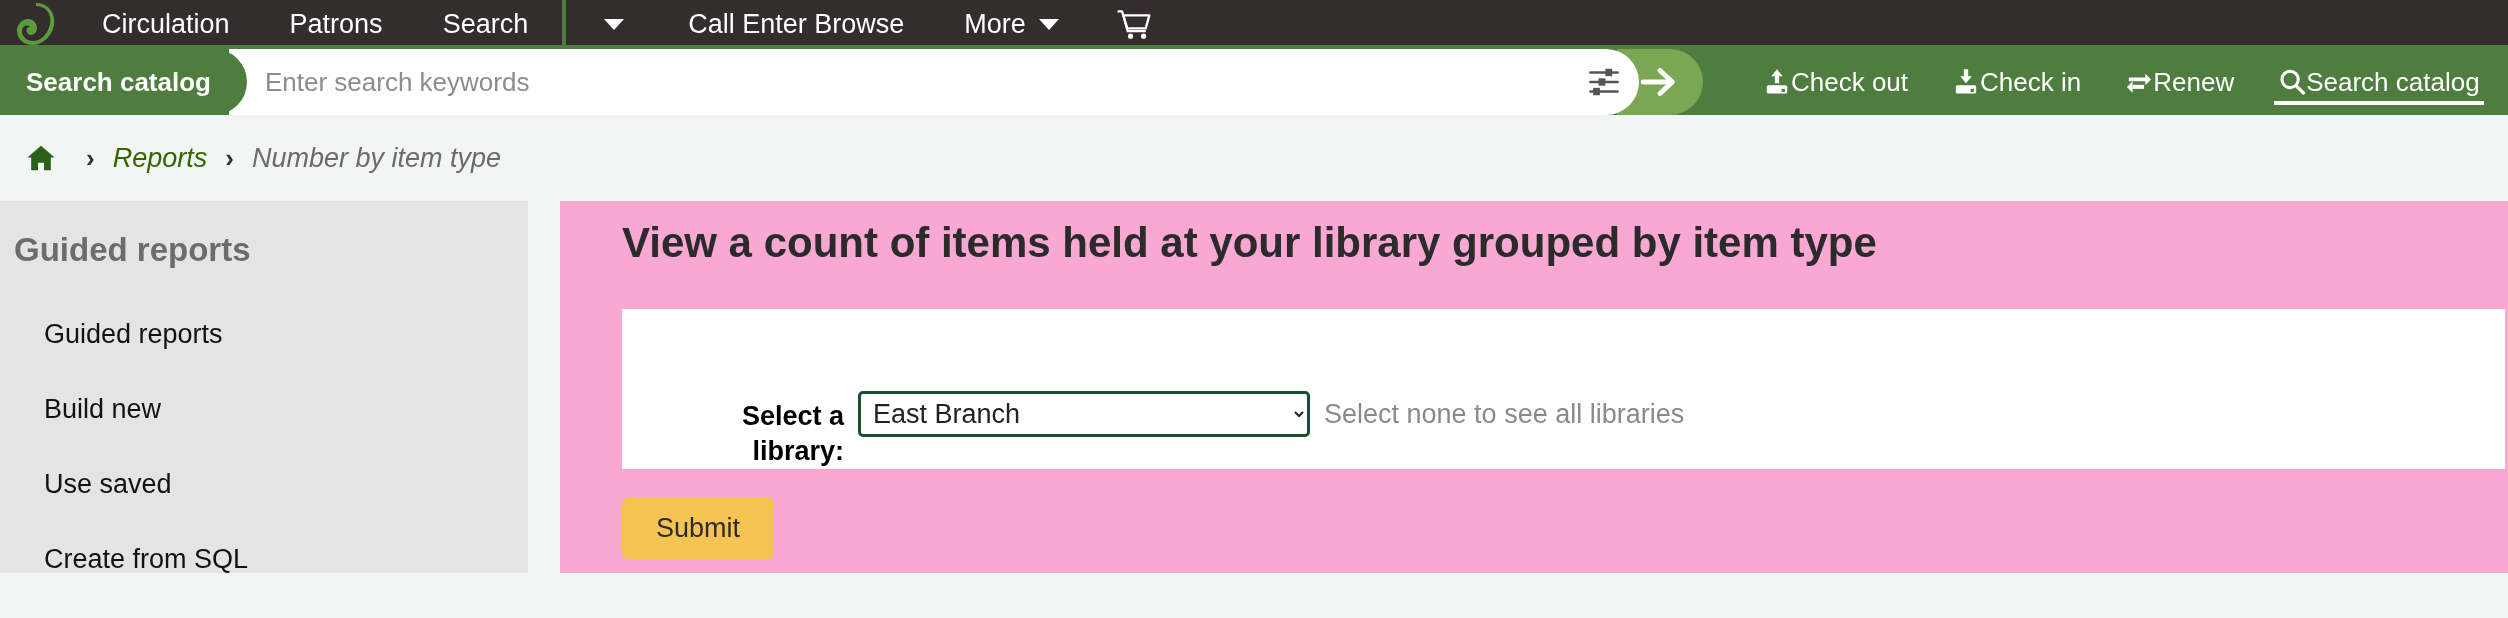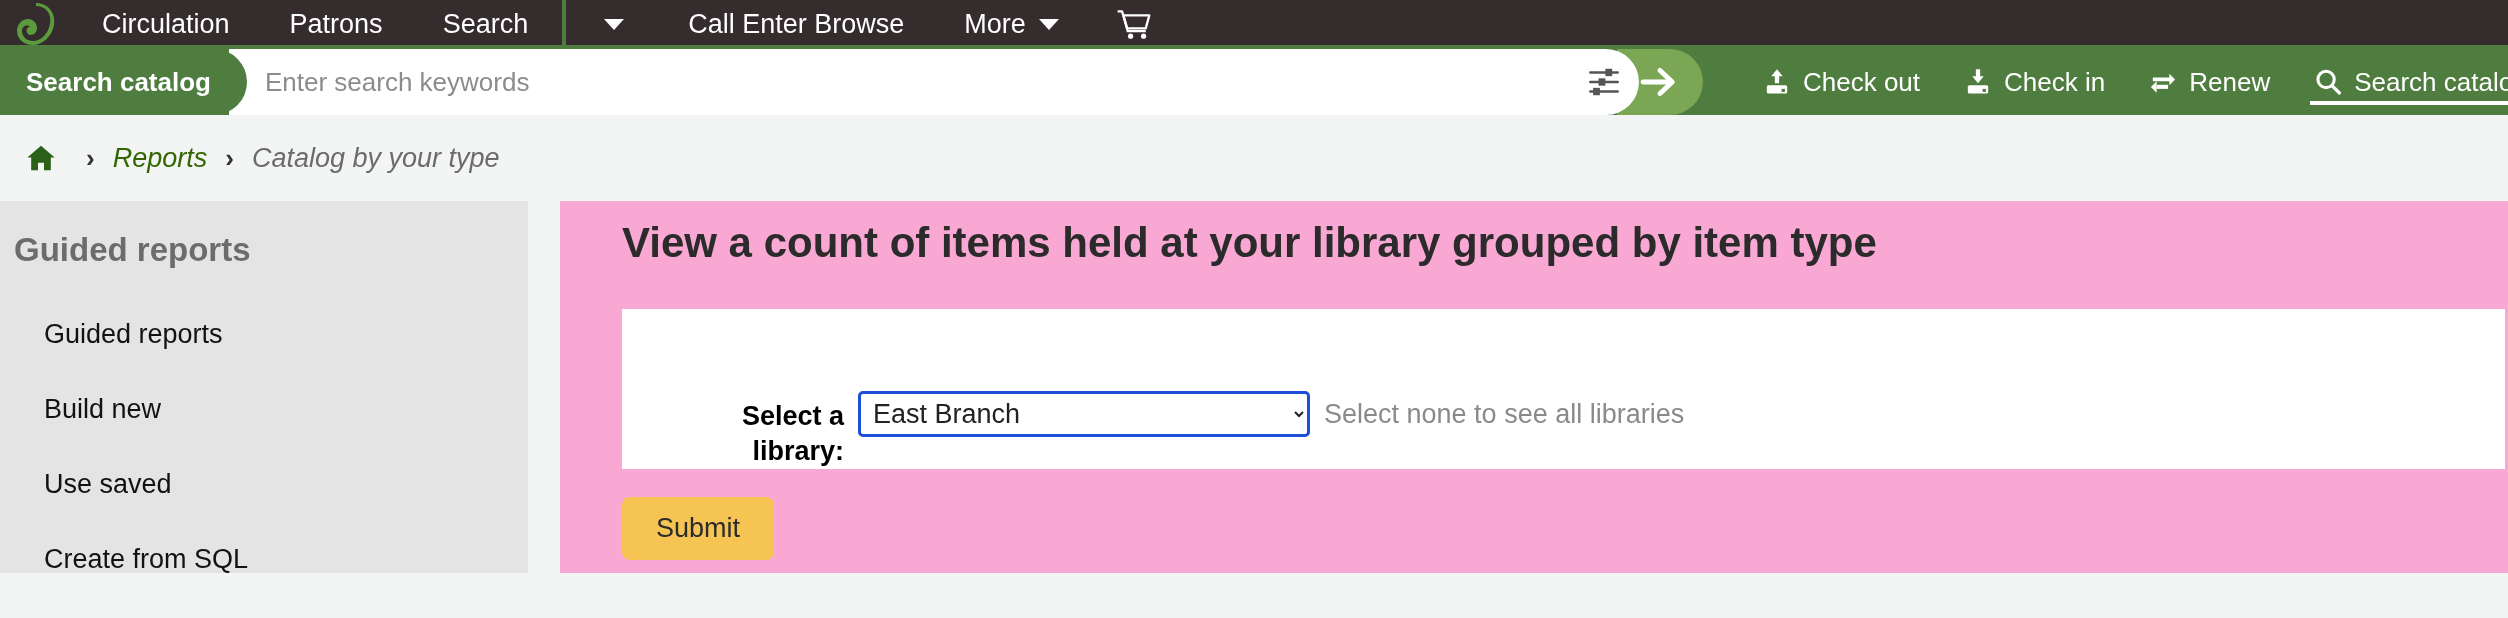--- a/index.html
+++ b/index.html
@@ -165,21 +165,20 @@
     display: flex;
     align-items: center;
     margin-left: 38px;
     height: 66px;
   }
   .quick-link {
     color: #ffffff;
     font-size: 26px;
     display: flex;
     align-items: center;
-    gap: 12px;
     padding: 0 22px;
     height: 66px;
     white-space: nowrap;
     cursor: pointer;
     position: relative;
   }
   .quick-link.active::after {
     content: "";
     position: absolute;
     left: 18px; right: 18px;
@@ -285,21 +284,21 @@
     padding-top: 8px;
     flex: 0 0 auto;
   }
   .lib-select {
     font-family: "Liberation Sans", sans-serif;
     font-size: 27px;
     color: #222222;
     height: 46px;
     width: 452px;
     padding: 0 8px;
-    border: 3px solid #1d4ed8;
+    border: 3px solid #14532d;
     border-radius: 5px;
     background: #ffffff;
     outline: none;
   }
   .hint {
     font-size: 27px;
     color: #8a8a8a;
     padding-top: 8px;
     white-space: nowrap;
   }
@@ -428,21 +427,21 @@
 
 <div class="breadcrumb">
   <span class="bc-home">
     <svg width="30" height="28" viewBox="0 0 22 20">
       <path d="M11 1 L21 9.6 h-2.8 v9.4 h-5 v-5.6 h-4.4 v5.6 h-5 V9.6 H1 Z" fill="#2b6018"></path>
     </svg>
   </span>
   <span class="bc-sep">›</span>
   <a class="bc-link">Reports</a>
   <span class="bc-sep">›</span>
-  <span class="bc-current">Catalog by your type</span>
+  <span class="bc-current">Number by item type</span>
 </div>
 
 <div class="layout">
 
   <aside class="sidebar">
     <h2>Guided reports</h2>
     <a class="side-item">Guided reports</a>
     <a class="side-item">Build new</a>
     <a class="side-item">Use saved</a>
     <a class="side-item">Create from SQL</a>

